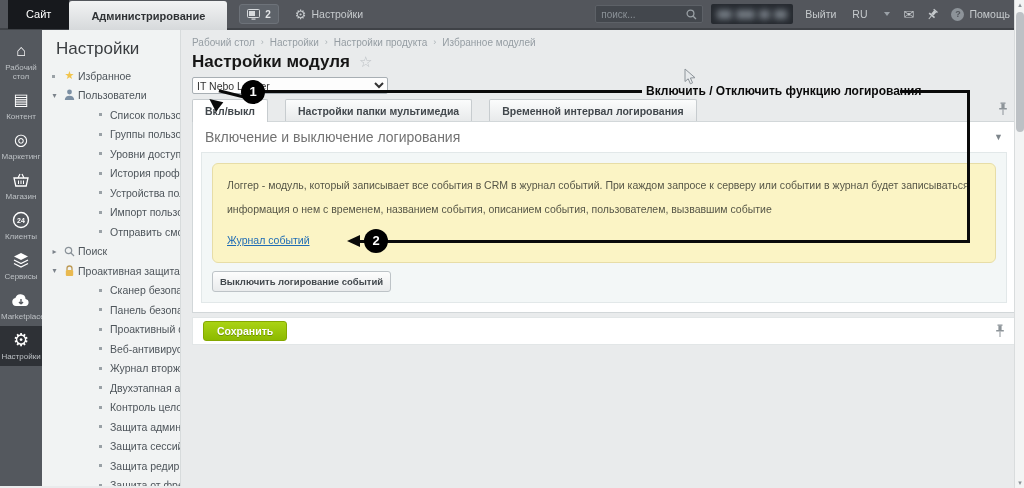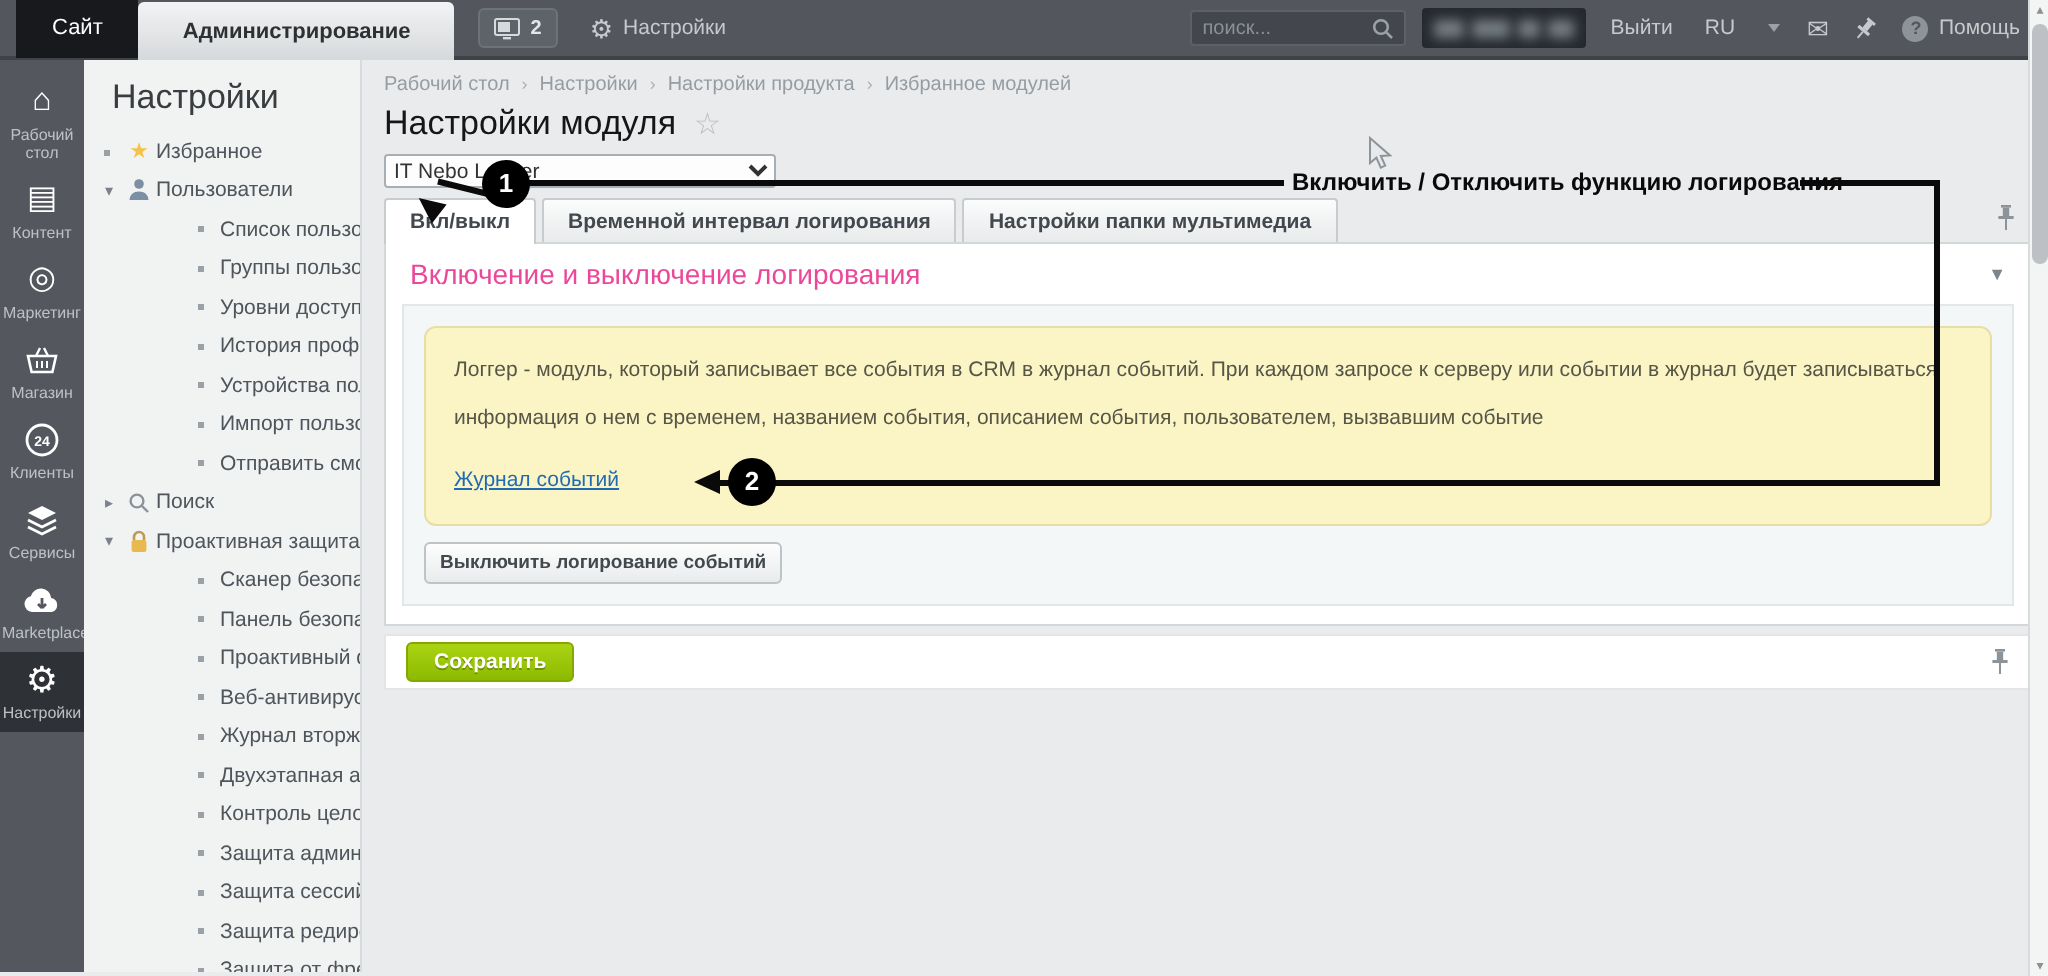--- a/index.html
+++ b/index.html
@@ -46,29 +46,29 @@
   .side-item.sub { padding-left:57px; }
   .side-item.sub::before { content:""; width:3px; height:3px; background:#9aa1a6; margin-right:8px; flex-shrink:0; }
   .side-item .bsq { width:3px; height:3px; background:#9aa1a6; margin:0 5px 0 2px; flex-shrink:0; }
   .glyph-star { color:#f2c44c; font-size:11px; }
 
   
   .main { flex:1; position:relative; padding:6px 8px 0 11px; overflow:hidden; }
   .breadcrumb { margin-top:0; font-size:10px; color:#959da3; display:flex; align-items:center; gap:6px; height:12px; }
   .breadcrumb .sep { color:#aab1b6; font-size:9px; }
   .title-row { margin-top:3px; height:22px; display:flex; align-items:center; gap:9px; }
-  .title-row h1 { font-size:17px; color:#161616; font-weight:normal; }
+  .title-row h1 { font-size:17px; color:#161616; font-weight:bold; }
   .title-row .fav { color:#b9bec2; font-size:15px; cursor:pointer; }
   .mod-select { margin-top:4px; width:196px; height:17px; font-size:10.5px; color:#333; background:#fdfdfd; border:1px solid #a8afb4; border-radius:2px; font-family:"Liberation Sans", sans-serif; }
-  .tabs-row { margin-top:5px; display:flex; gap:3px; position:relative; z-index:2;align-items:center; }
+  .tabs-row { margin-top:5px; display:flex; gap:17px; position:relative; z-index:2;align-items:center; }
   .tab { height:22px; padding:0 12px; display:flex; align-items:center; font-size:10.5px; font-weight:bold; color:#42484d; background:linear-gradient(#fbfcfc,#e8eaeb); border:1px solid #c7cccf; border-bottom:none; border-radius:2px 2px 0 0; cursor:pointer; }
   .tab.active { background:#fff; height:23px; margin-bottom:-1px; }
   .content-box { background:#fff; border:1px solid #d2d7d9; position:relative; z-index:1; }
   .section-head { display:flex; justify-content:space-between; align-items:center; padding:7px 12px 5px; }
-  .section-head .st { font-size:14px; color:#ec4899; }
+  .section-head .st { font-size:14px; color:#737373; }
   .section-head .chev { color:#7d858b; font-size:9px; cursor:pointer; }
   .inner-panel { margin:2px 8px 9px; background:#f3f7f7; border:1px solid #e2e8e9; padding:10px; }
   .note { background:#fbf4c5; border:1px solid #e7dda7; border-radius:6px; padding:9px 14px 10px; font-size:10.5px; color:#565647; line-height:24px; }
   .note a { color:#1f6cb5; display:inline-block; margin-top:7px; font-size:10.5px; }
   .toggle-btn { margin-top:8px; height:21px; padding:0 7px; font-size:9.5px; font-weight:bold; color:#42484d; background:linear-gradient(#fdfdfd,#e9ebec); border:1px solid #bdc3c7; border-radius:3px; cursor:pointer; font-family:"Liberation Sans", sans-serif; }
   .footer-bar { margin-top:4px; background:#fff; border:1px solid #e2e6e7; height:28px; display:flex; align-items:center; justify-content:space-between; padding:0 10px; }
   .save-btn { height:20px; padding:0 13px; background:linear-gradient(#aad314,#8cba00); border:1px solid #85a800; border-radius:3px; color:#fff; font-weight:bold; font-size:10.5px; cursor:pointer; text-shadow:0 1px 0 rgba(0,0,0,.25); font-family:"Liberation Sans", sans-serif; }
   .pin-abs { position:absolute; right:16px; top:72px; }
 
   
@@ -313,24 +313,24 @@
 
       <select class="mod-select">
         <option>IT Nebo Logger</option>
       </select>
 
       <div class="tabs-row">
         <div class="tab active">
             <span>Вкл/выкл</span>
           </div>
         <div class="tab">
+            <span>Настройки папки мультимедиа</span>
+          </div>
+        <div class="tab">
             <span>Временной интервал логирования</span>
-          </div>
-        <div class="tab">
-            <span>Настройки папки мультимедиа</span>
           </div>
       </div>
 
       <div class="content-box">
         <div class="section-head">
           <span class="st">Включение и выключение логирования</span>
           <span class="chev">▼</span>
         </div>
         <div class="inner-panel">
           <div class="note">

